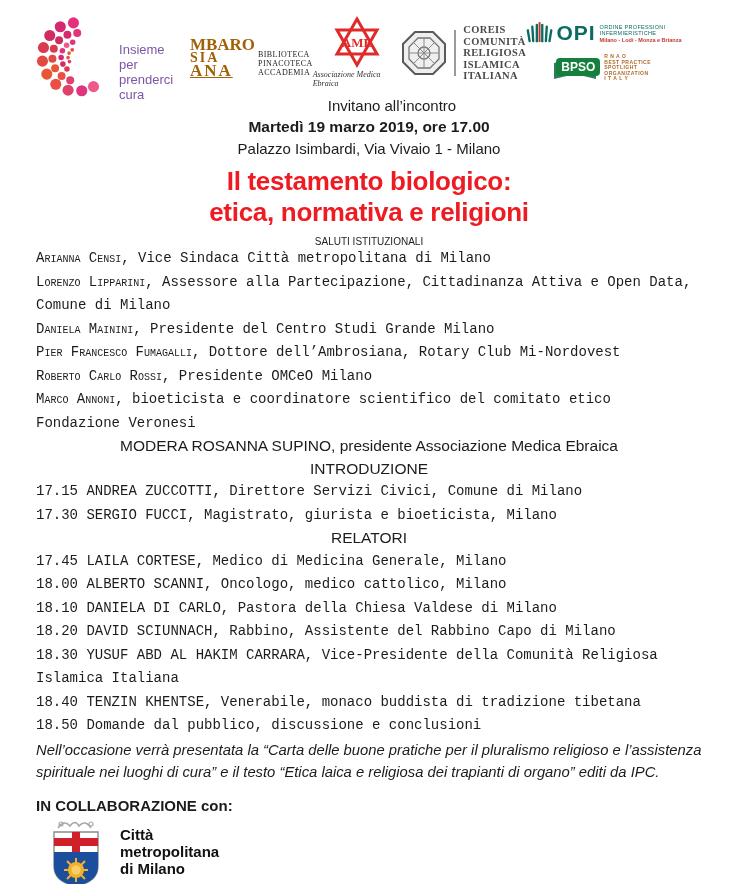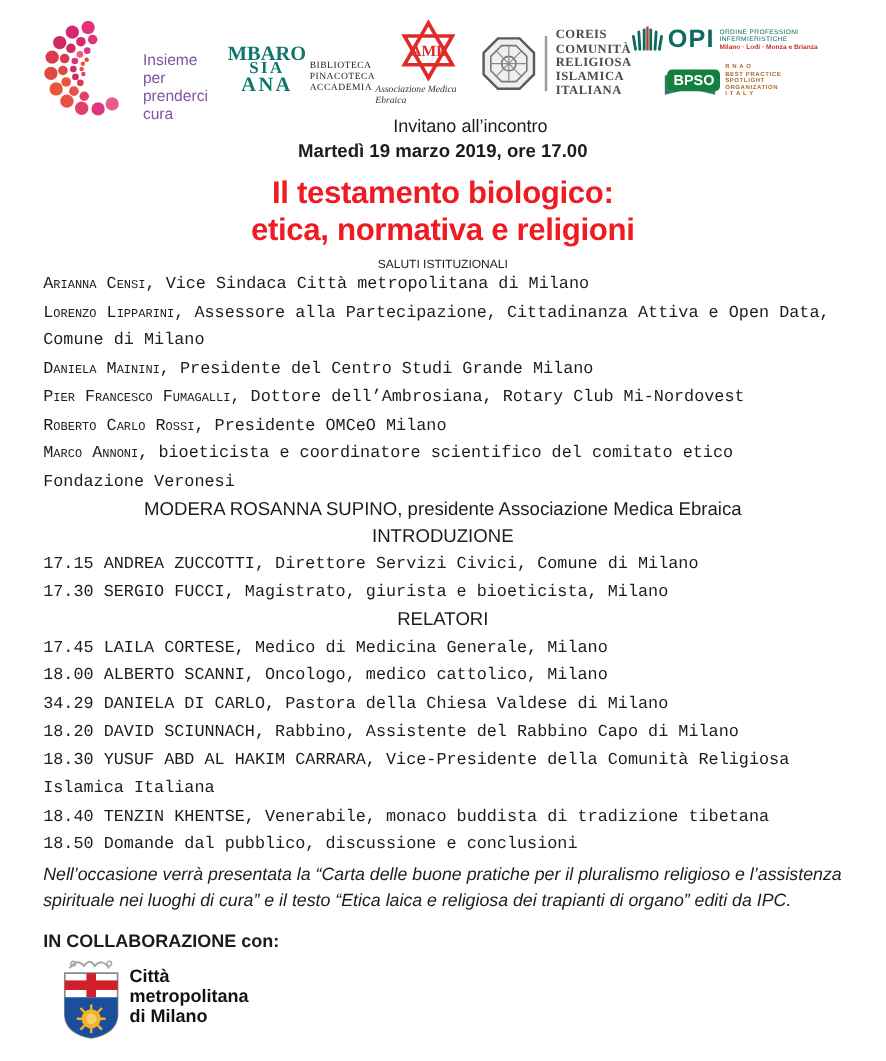--- a/index.html
+++ b/index.html
@@ -3,22 +3,22 @@
 <meta charset="utf-8">
 <style>
   html,body{margin:0;padding:0;background:#fff;}
   .page{width:738px;height:884px;background:#ffffff;overflow:hidden;
         font-family:"Liberation Sans",sans-serif;color:#1c1c1c;position:relative;}
   
   .top-logos{display:flex;justify-content:space-between;align-items:flex-start;padding:12px 26px 0 32px;height:82px;}
   .logo{display:flex;align-items:center;}
   .insieme-text{color:#7d55a5;font-size:13px;line-height:15px;margin-left:2px;margin-top:30px;}
   .ambrosiana{margin-top:26px;display:flex;align-items:flex-end;}
-  .ambro-letters{font-family:"Liberation Serif",serif;font-weight:bold;color:#0f766e;line-height:13px;text-align:center;}
-  .ambro-letters .l1{font-size:17px;}.ambro-letters .l2{font-size:14px;letter-spacing:2px;}.ambro-letters .l3{font-size:17px;letter-spacing:2px;}
+  .ambro-letters{font-family:"Liberation Serif",serif;font-weight:bold;color:#a16207;line-height:13px;text-align:left;}
+  .ambro-letters .l1{font-size:17px;}.ambro-letters .l2{font-size:14px;letter-spacing:2px;}.ambro-letters .l3{font-size:17px;letter-spacing:2px;text-decoration:underline;}
   .ambro-caption{font-family:"Liberation Serif",serif;font-size:8px;color:#222;line-height:9px;margin-left:3px;letter-spacing:.4px;}
   .ame{flex-direction:column;margin-top:4px;}
   .ame-caption{font-family:"Liberation Serif",serif;font-style:italic;font-size:8px;color:#333;margin-top:2px;}
   .coreis{margin-top:12px;}
   .coreis-div{width:2px;height:46px;background:#9a9a9a;margin:0 7px;}
   .coreis-text{font-family:"Liberation Serif",serif;font-weight:bold;font-size:10.5px;line-height:11.5px;color:#4a4a4a;letter-spacing:.4px;}
   .opi-col{display:flex;flex-direction:column;margin-top:8px;}
   .opi-row{display:flex;align-items:center;}
   .opi-acronym{font-size:21px;color:#0b6b60;font-weight:bold;letter-spacing:1px;margin-left:3px;}
   .opi-small{margin-left:4px;}
@@ -39,21 +39,21 @@
   
   .content{padding:0 36px;}
   .row{font-size:14px;line-height:23.5px;font-family:Liberation Mono, monospace;}
   .sc{font-variant:small-caps;}
   .sched-center{font-size:15.5px;line-height:22.5px;text-align:center;}
   .modera{}
   .note{font-style:italic;font-size:14.8px;line-height:22px;margin-top:1px;}
   
   .collab-h,.patro-h{font-size:15px;font-weight:bold;margin:14px 0 2px 0;}
   .citta{display:flex;align-items:center;margin:2px 0 0 12px;}
-  .citta-text{font-size:15px;font-weight:bold;line-height:17px;margin-left:4px;color:#111;}
+  .citta-text{font-size:15px;font-weight:bold;line-height:17px;margin-left:16px;color:#111;}
 </style>
 </head>
 <body>
 
 <div class="page">
 
   <div class="top-logos">
 
     <div class="logo">
       <svg id="insieme-dots" width="92" height="88" viewBox="0 0 92 88">
@@ -165,20 +165,21 @@
           <div>SPOTLIGHT</div>
           <div>ORGANIZATION</div>
           <div>I T A L Y</div>
         </div>
       </div>
     </div>
   </div>
 
   <div class="center invite">Invitano all’incontro</div>
   <div class="center date">Martedì 19 marzo 2019, ore 17.00</div>
+  <div class="center venue">Palazzo Isimbardi, Via Vivaio 1 - Milano</div>
   <div class="center title">
     <div>Il testamento biologico:</div>
     <div>etica, normativa e religioni</div>
   </div>
   <div class="center saluti-h">SALUTI ISTITUZIONALI</div>
 
   <div class="content">
     <div class="row"><span class="sc">Arianna Censi</span><span>, Vice Sindaca Città metropolitana di Milano</span></div>
     <div class="row"><span class="sc">Lorenzo Lipparini</span><span>, Assessore alla Partecipazione, Cittadinanza Attiva e Open Data, Comune di Milano</span></div>
     <div class="row"><span class="sc">Daniela Mainini</span><span>, Presidente del Centro Studi Grande Milano</span></div>
@@ -190,21 +191,21 @@
   <div class="sched-center modera">MODERA ROSANNA SUPINO, presidente Associazione Medica Ebraica</div>
   <div class="sched-center">INTRODUZIONE</div>
   <div class="content">
     <div class="row">17.15 ANDREA ZUCCOTTI, Direttore Servizi Civici, Comune di Milano</div>
     <div class="row">17.30 SERGIO FUCCI, Magistrato, giurista e bioeticista, Milano</div>
   </div>
   <div class="sched-center">RELATORI</div>
   <div class="content">
     <div class="row">17.45 LAILA CORTESE, Medico di Medicina Generale, Milano</div>
     <div class="row">18.00 ALBERTO SCANNI, Oncologo, medico cattolico, Milano</div>
-    <div class="row">34.29 DANIELA DI CARLO, Pastora della Chiesa Valdese di Milano</div>
+    <div class="row">18.10 DANIELA DI CARLO, Pastora della Chiesa Valdese di Milano</div>
     <div class="row">18.20 DAVID SCIUNNACH, Rabbino, Assistente del Rabbino Capo di Milano</div>
     <div class="row">18.30 YUSUF ABD AL HAKIM CARRARA, Vice-Presidente della Comunità Religiosa Islamica Italiana</div>
     <div class="row">18.40 TENZIN KHENTSE, Venerabile, monaco buddista di tradizione tibetana</div>
     <div class="row">18.50 Domande dal pubblico, discussione e conclusioni</div>
     <div class="note">Nell’occasione verrà presentata la “Carta delle buone pratiche per il pluralismo religioso e l’assistenza spirituale nei luoghi di cura” e il testo “Etica laica e religiosa dei trapianti di organo” editi da IPC.</div>
   </div>
 
   <div class="content">
     <div class="collab-h">IN COLLABORAZIONE con:</div>
     <div class="citta">

